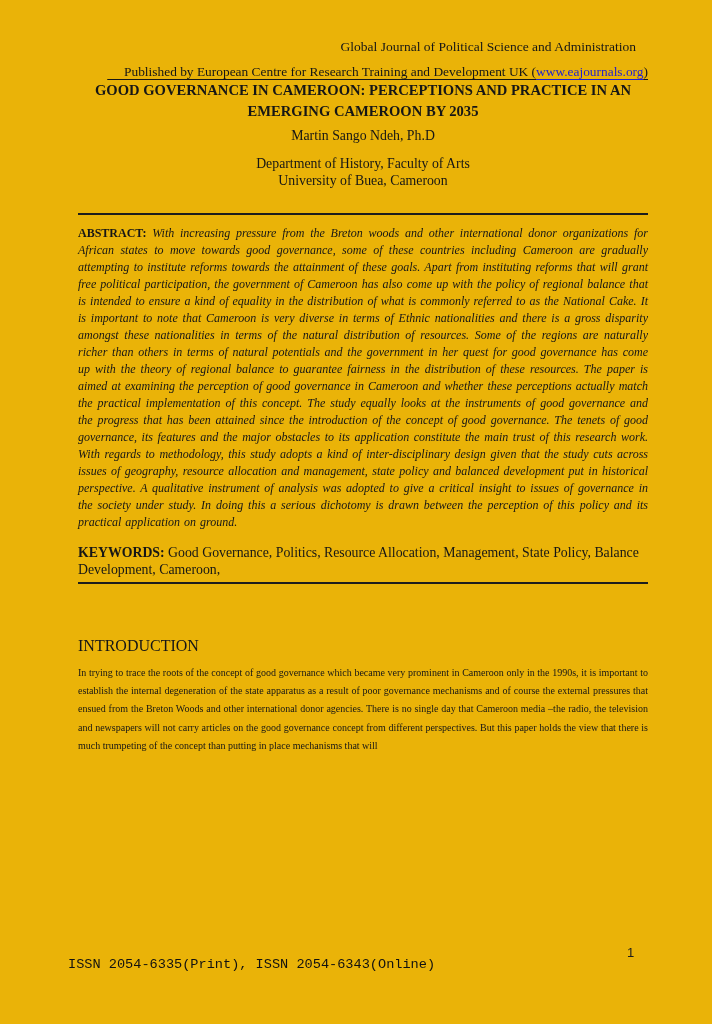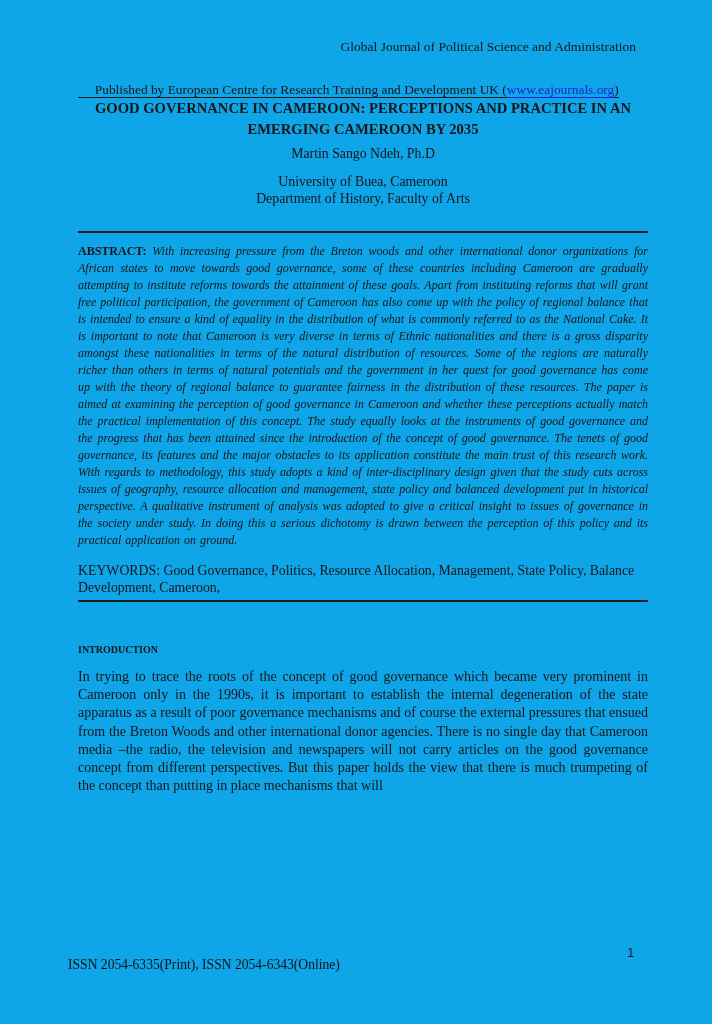--- a/index.html
+++ b/index.html
@@ -1,81 +1,81 @@
 <!DOCTYPE html>
 <html><head>
 <meta charset="utf-8">
 <style>
   * { margin:0; padding:0; box-sizing:border-box; }
   html,body { background:#ffffff; }
   body {
     width:712px; height:1024px; position:relative; overflow:hidden;
     font-family:"Liberation Serif", serif; color:#161616;
   }
-  .page { position:relative; width:712px; height:1024px; background:#0ea5e9; }
+  .page { position:relative; width:712px; height:1024px; background:#eab308; }
   .content { position:absolute; left:78px; top:0; width:570px; }
 
   .journal-line { padding-top:38px; text-align:right; font-size:13.5px; line-height:17px; padding-right:12px; }
   .volume-line  { margin-top:7px;  text-align:right; font-size:13.5px; line-height:17px; padding-right:2px; }
 
   .published-line {
-    margin-top:27px; text-align:left; font-size:13.4px; line-height:16px;
+    margin-top:9px; text-align:right; font-size:13.4px; line-height:16px;
     text-decoration:underline; text-decoration-thickness:1px; text-underline-offset:3px;
     white-space:nowrap;
   }
   .published-line::before { content:"\00a0\00a0\00a0\00a0\00a0"; }
   .published-line a { color:#1F1FD1; text-decoration:underline; text-decoration-thickness:1px; text-underline-offset:3px; cursor:pointer; }
 
   .paper-title { text-align:center; font-weight:bold; font-size:14.6px; line-height:21px; }
   .author-name { margin-top:5px; text-align:center; font-weight:normal; font-size:13.8px; line-height:17px; }
   .affiliation { margin-top:11px; text-align:center; font-size:13.8px; line-height:17px; }
 
   .rule-top { margin-top:24px; border-top:2px solid #1d1d1d; height:0; }
 
   .abstract-par {
     margin-top:10px; text-align:justify; font-style:italic;
     font-size:12px; line-height:17px; word-spacing:1px;
   }
   .abstract-par .run-label { font-style:normal; font-weight:bold; }
 
   .keywords-par { margin-top:13px; font-size:13.8px; line-height:17px; text-align:left; }
-  .keywords-par .run-label { font-weight:normal;margin-top:12px; }
+  .keywords-par .run-label { font-weight:bold;margin-top:12px; }
 
   .rule-bottom { margin-top:4px; border-top:2.5px solid #1d1d1d; height:0; }
 
-  .section-heading { margin-top:39px; font-weight:bold; font-size:10px; line-height:17px; }
+  .section-heading { margin-top:53px; font-weight:normal; font-size:16px; line-height:17px; }
   .subsection-heading { margin-top:14px; font-weight:bold; font-size:14px; line-height:18.5px; }
-  .body-par { margin-top:10px; text-align:justify; font-size:14px; line-height:18.2px; }
+  .body-par { margin-top:10px; text-align:justify; font-size:10px; line-height:18.2px; }
 
   .page-number {
     position:absolute; left:627px; top:945px;
     font-family:"Liberation Sans", sans-serif; font-size:13px; color:#1d1d1d;
   }
   .issn-line {
     position:absolute; left:68px; top:957px;
-    font-family:Liberation Serif, serif; font-size:13.6px; color:#111;
+    font-family:Liberation Mono, monospace; font-size:13.6px; color:#111;
   }
 </style>
 </head>
 <body>
 
 <div class="page">
   <div class="content">
 
     <div class="journal-line">Global Journal of Political Science and Administration</div>
 
     <div class="published-line"><span>Published by European Centre for Research Training and Development UK (</span><a>www.eajournals.org</a><span>)</span></div>
 
     <div class="paper-title">GOOD GOVERNANCE IN CAMEROON: PERCEPTIONS AND PRACTICE IN AN EMERGING CAMEROON BY 2035</div>
 
     <div class="author-name">Martin Sango Ndeh, Ph.D</div>
 
     <div class="affiliation">
+      <div>Department of History, Faculty of Arts</div>
       <div>University of Buea, Cameroon</div>
-      <div>Department of History, Faculty of Arts</div>
     </div>
 
     <div class="rule-top"></div>
 
     <div class="abstract-par"><span class="run-label">ABSTRACT:</span><span> With increasing pressure from the Breton woods and other international donor organizations for African states to move towards good governance, some of these countries including Cameroon are gradually attempting to institute reforms towards the attainment of these goals. Apart from instituting reforms that will grant free political participation, the government of Cameroon has also come up with the policy of regional balance that is intended to ensure a kind of equality in the distribution of what is commonly referred to as the National Cake. It is important to note that Cameroon is very diverse in terms of Ethnic nationalities and there is a gross disparity amongst these nationalities in terms of the natural distribution of resources. Some of the regions are naturally richer than others in terms of natural potentials and the government in her quest for good governance has come up with the theory of regional balance to guarantee fairness in the distribution of these resources.  The paper is aimed at examining the perception of good governance in Cameroon and whether these perceptions actually match the practical implementation of this concept. The study equally looks at the instruments of good governance and the progress that has been attained since the introduction of the concept of good governance. The tenets of good governance, its features and the major obstacles to its application constitute the main trust of this research work. With regards to methodology, this study adopts a kind of inter-disciplinary design given that the study cuts across issues of geography, resource allocation and management, state policy and balanced development put in historical perspective. A qualitative instrument of analysis was adopted to give a critical insight to issues of governance in the society under study. In doing this a serious dichotomy is drawn between the perception of this policy and its practical application on ground.</span></div>
 
     <div class="keywords-par"><span class="run-label">KEYWORDS:</span><span> Good Governance, Politics, Resource Allocation, Management, State Policy, Balance Development, Cameroon,</span></div>
 
     <div class="rule-bottom"></div>
 

